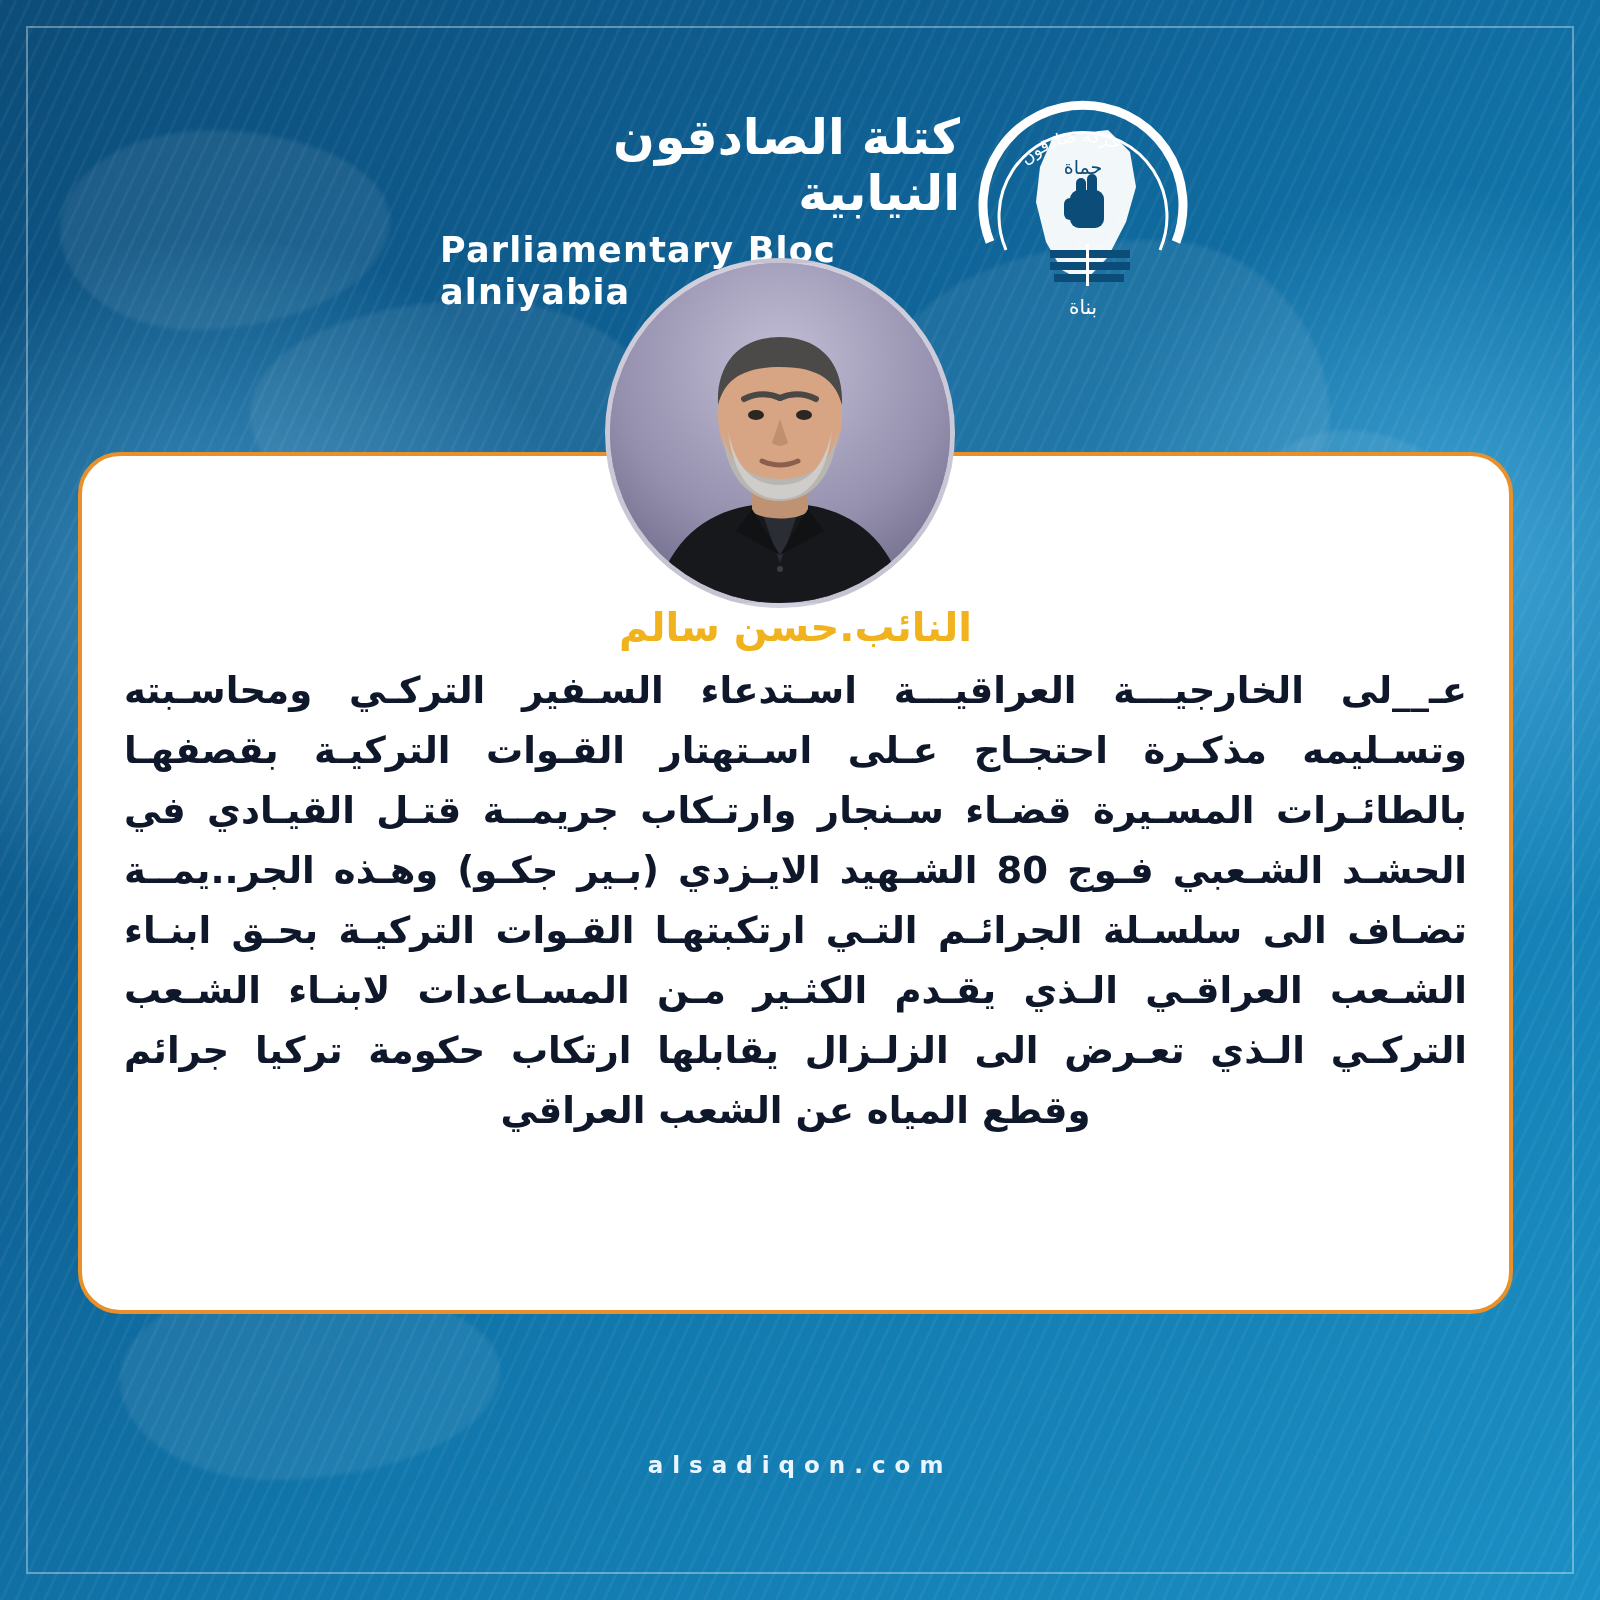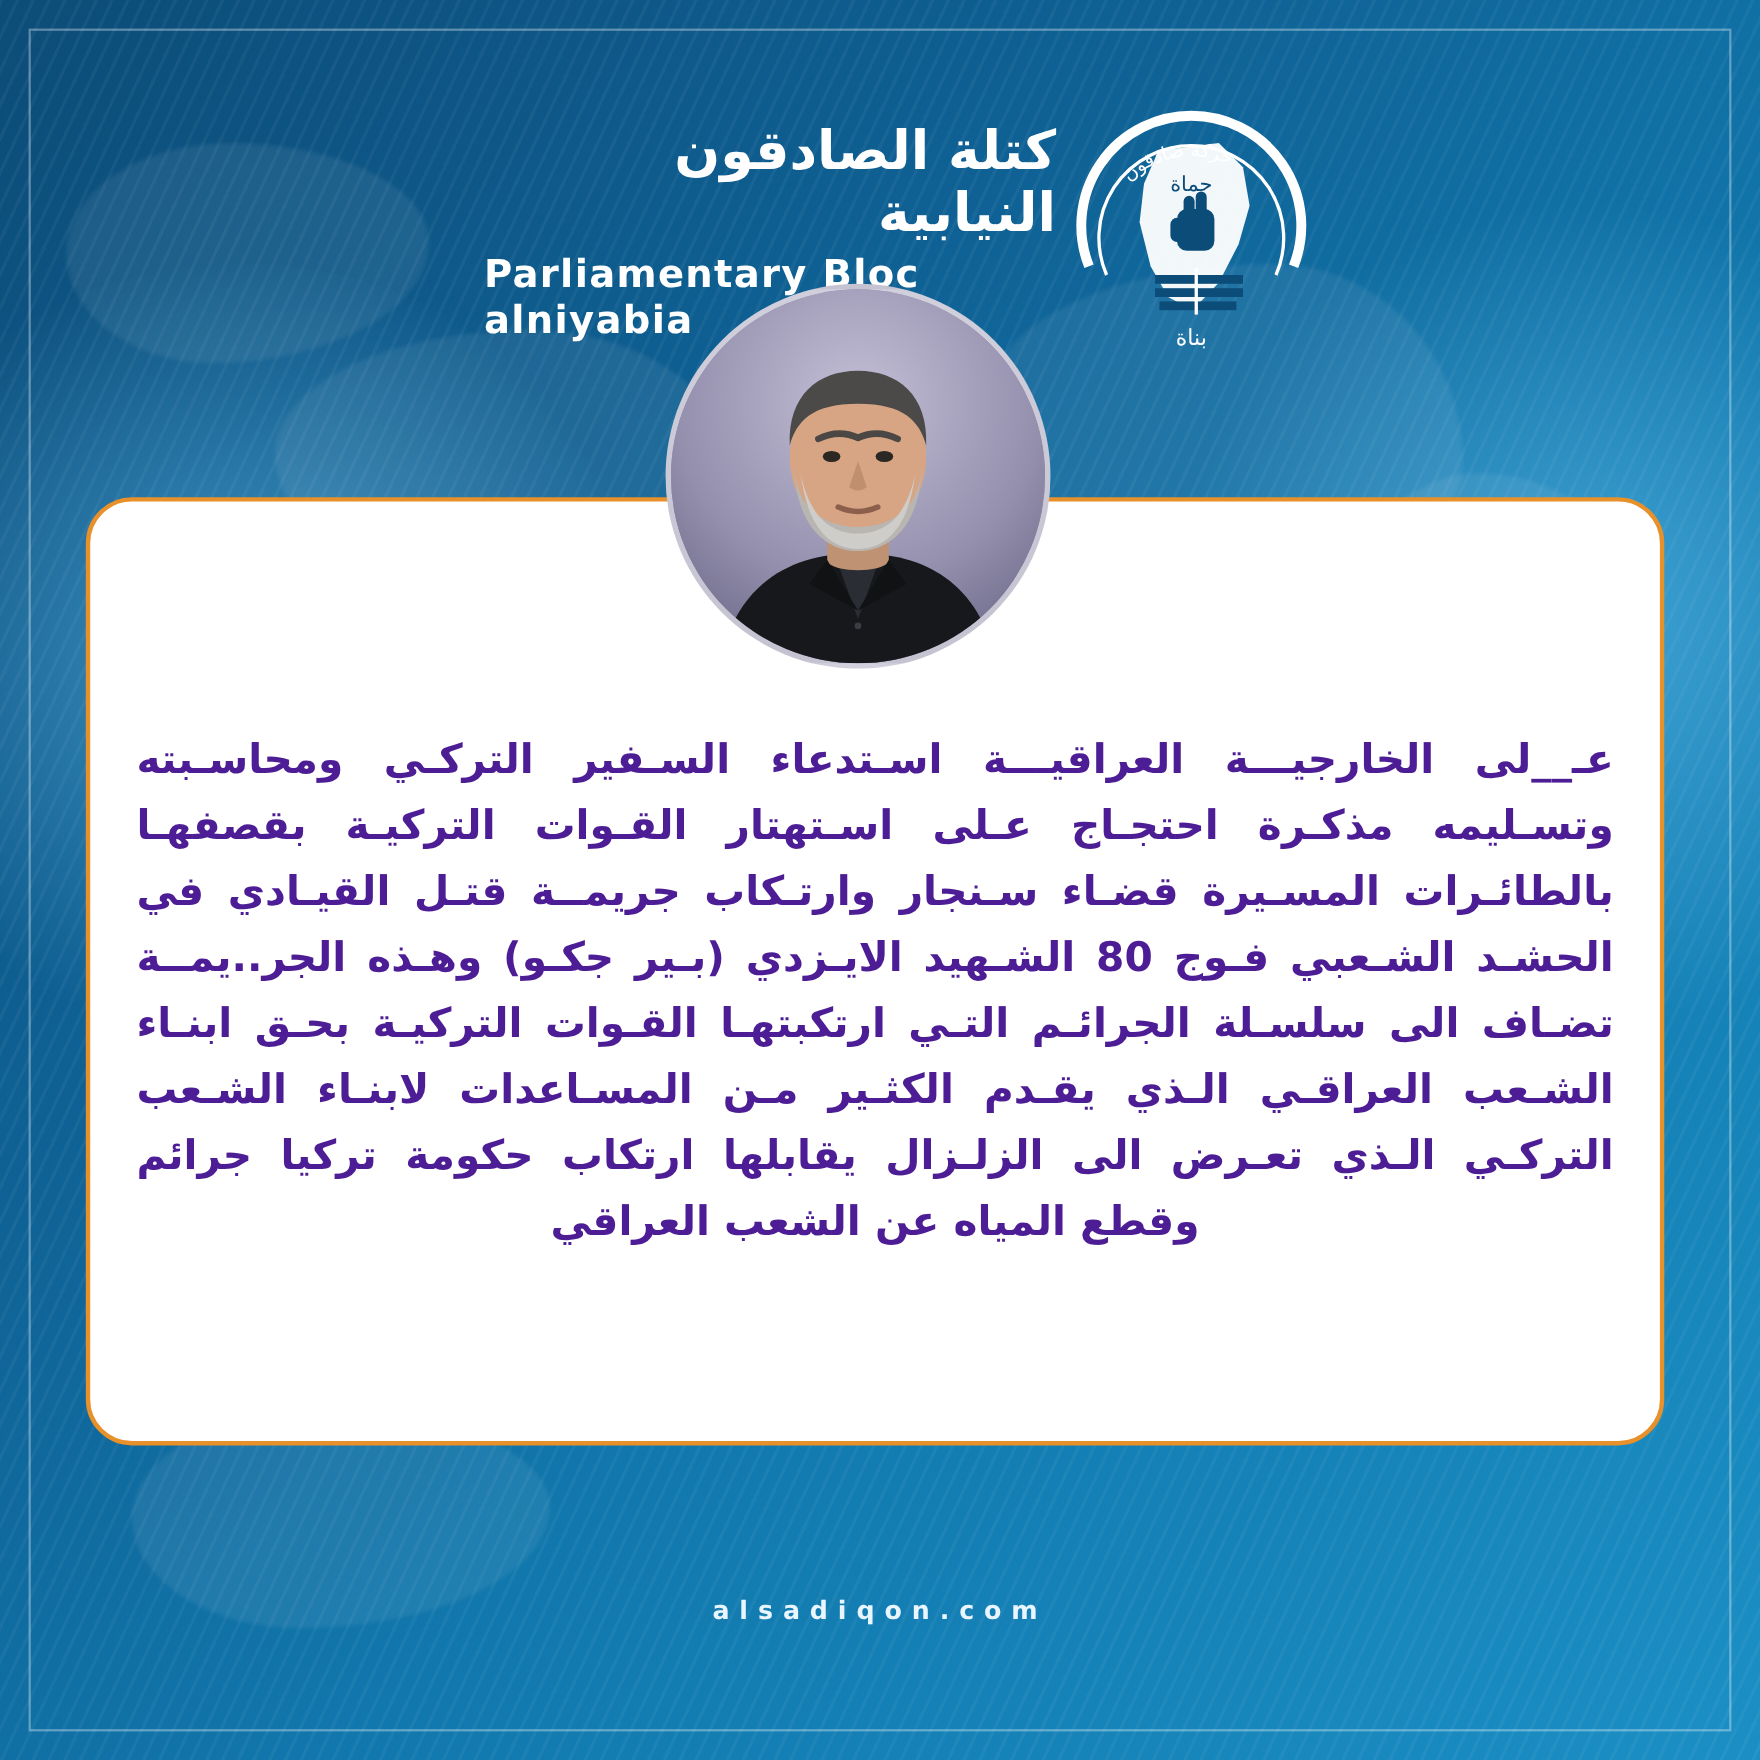--- a/index.html
+++ b/index.html
@@ -153,21 +153,21 @@
   }
 
   .body-text {
     position: absolute;
     left: 42px;
     right: 42px;
     top: 205px;
     direction: rtl;
     text-align: justify;
     text-align-last: center;
-    color: #4c1d95;
+    color: #0f172a;
     font-size: 37px;
     font-weight: bold;
     line-height: 1.62;
     font-family: "DejaVu Sans", sans-serif;
   }
 
   .footer-url {
     position: absolute;
     left: 0;
     right: 0;
@@ -270,18 +270,19 @@
 
       <path d="M152 198 q18 8 36 0" stroke="#8b5f4c" stroke-width="5" fill="none" stroke-linecap="round"></path>
 
       <path d="M142 246 L170 292 L126 268 Z" fill="#101214"></path>
       <path d="M198 246 L170 292 L214 268 Z" fill="#101214"></path>
       <circle cx="170" cy="306" r="3" fill="#3a3d42"></circle>
     </svg>
   </div>
 
   <div class="card">
+    <div class="speaker-name">النائب.حسن سالم</div>
     <div class="body-text">عـ__لى الخارجيـــة العراقيـــة اسـتدعاء السـفير التركـي ومحاسـبته وتسـليمه مذكـرة احتجـاج عـلى اسـتهتار القـوات التركيـة بقصفهـا بالطائـرات المسـيرة قضـاء سـنجار وارتـكاب جريمــة قتـل القيـادي في الحشـد الشـعبي فـوج 80 الشـهيد الايـزدي (بـير جكـو) وهـذه الجر..يمــة تضـاف الى سلسـلة الجرائـم التـي ارتكبتهـا القـوات التركيـة بحـق ابنـاء الشـعب العراقـي الـذي يقـدم الكثـير مـن المسـاعدات لابنـاء الشـعب التركـي الـذي تعـرض الى الزلـزال يقابلها ارتكاب حكومة تركيا جرائم وقطع المياه عن الشعب العراقي</div>
   </div>
 
   <div class="footer-url">alsadiqon.com</div>
 
 </div>
 
 </body></html>

